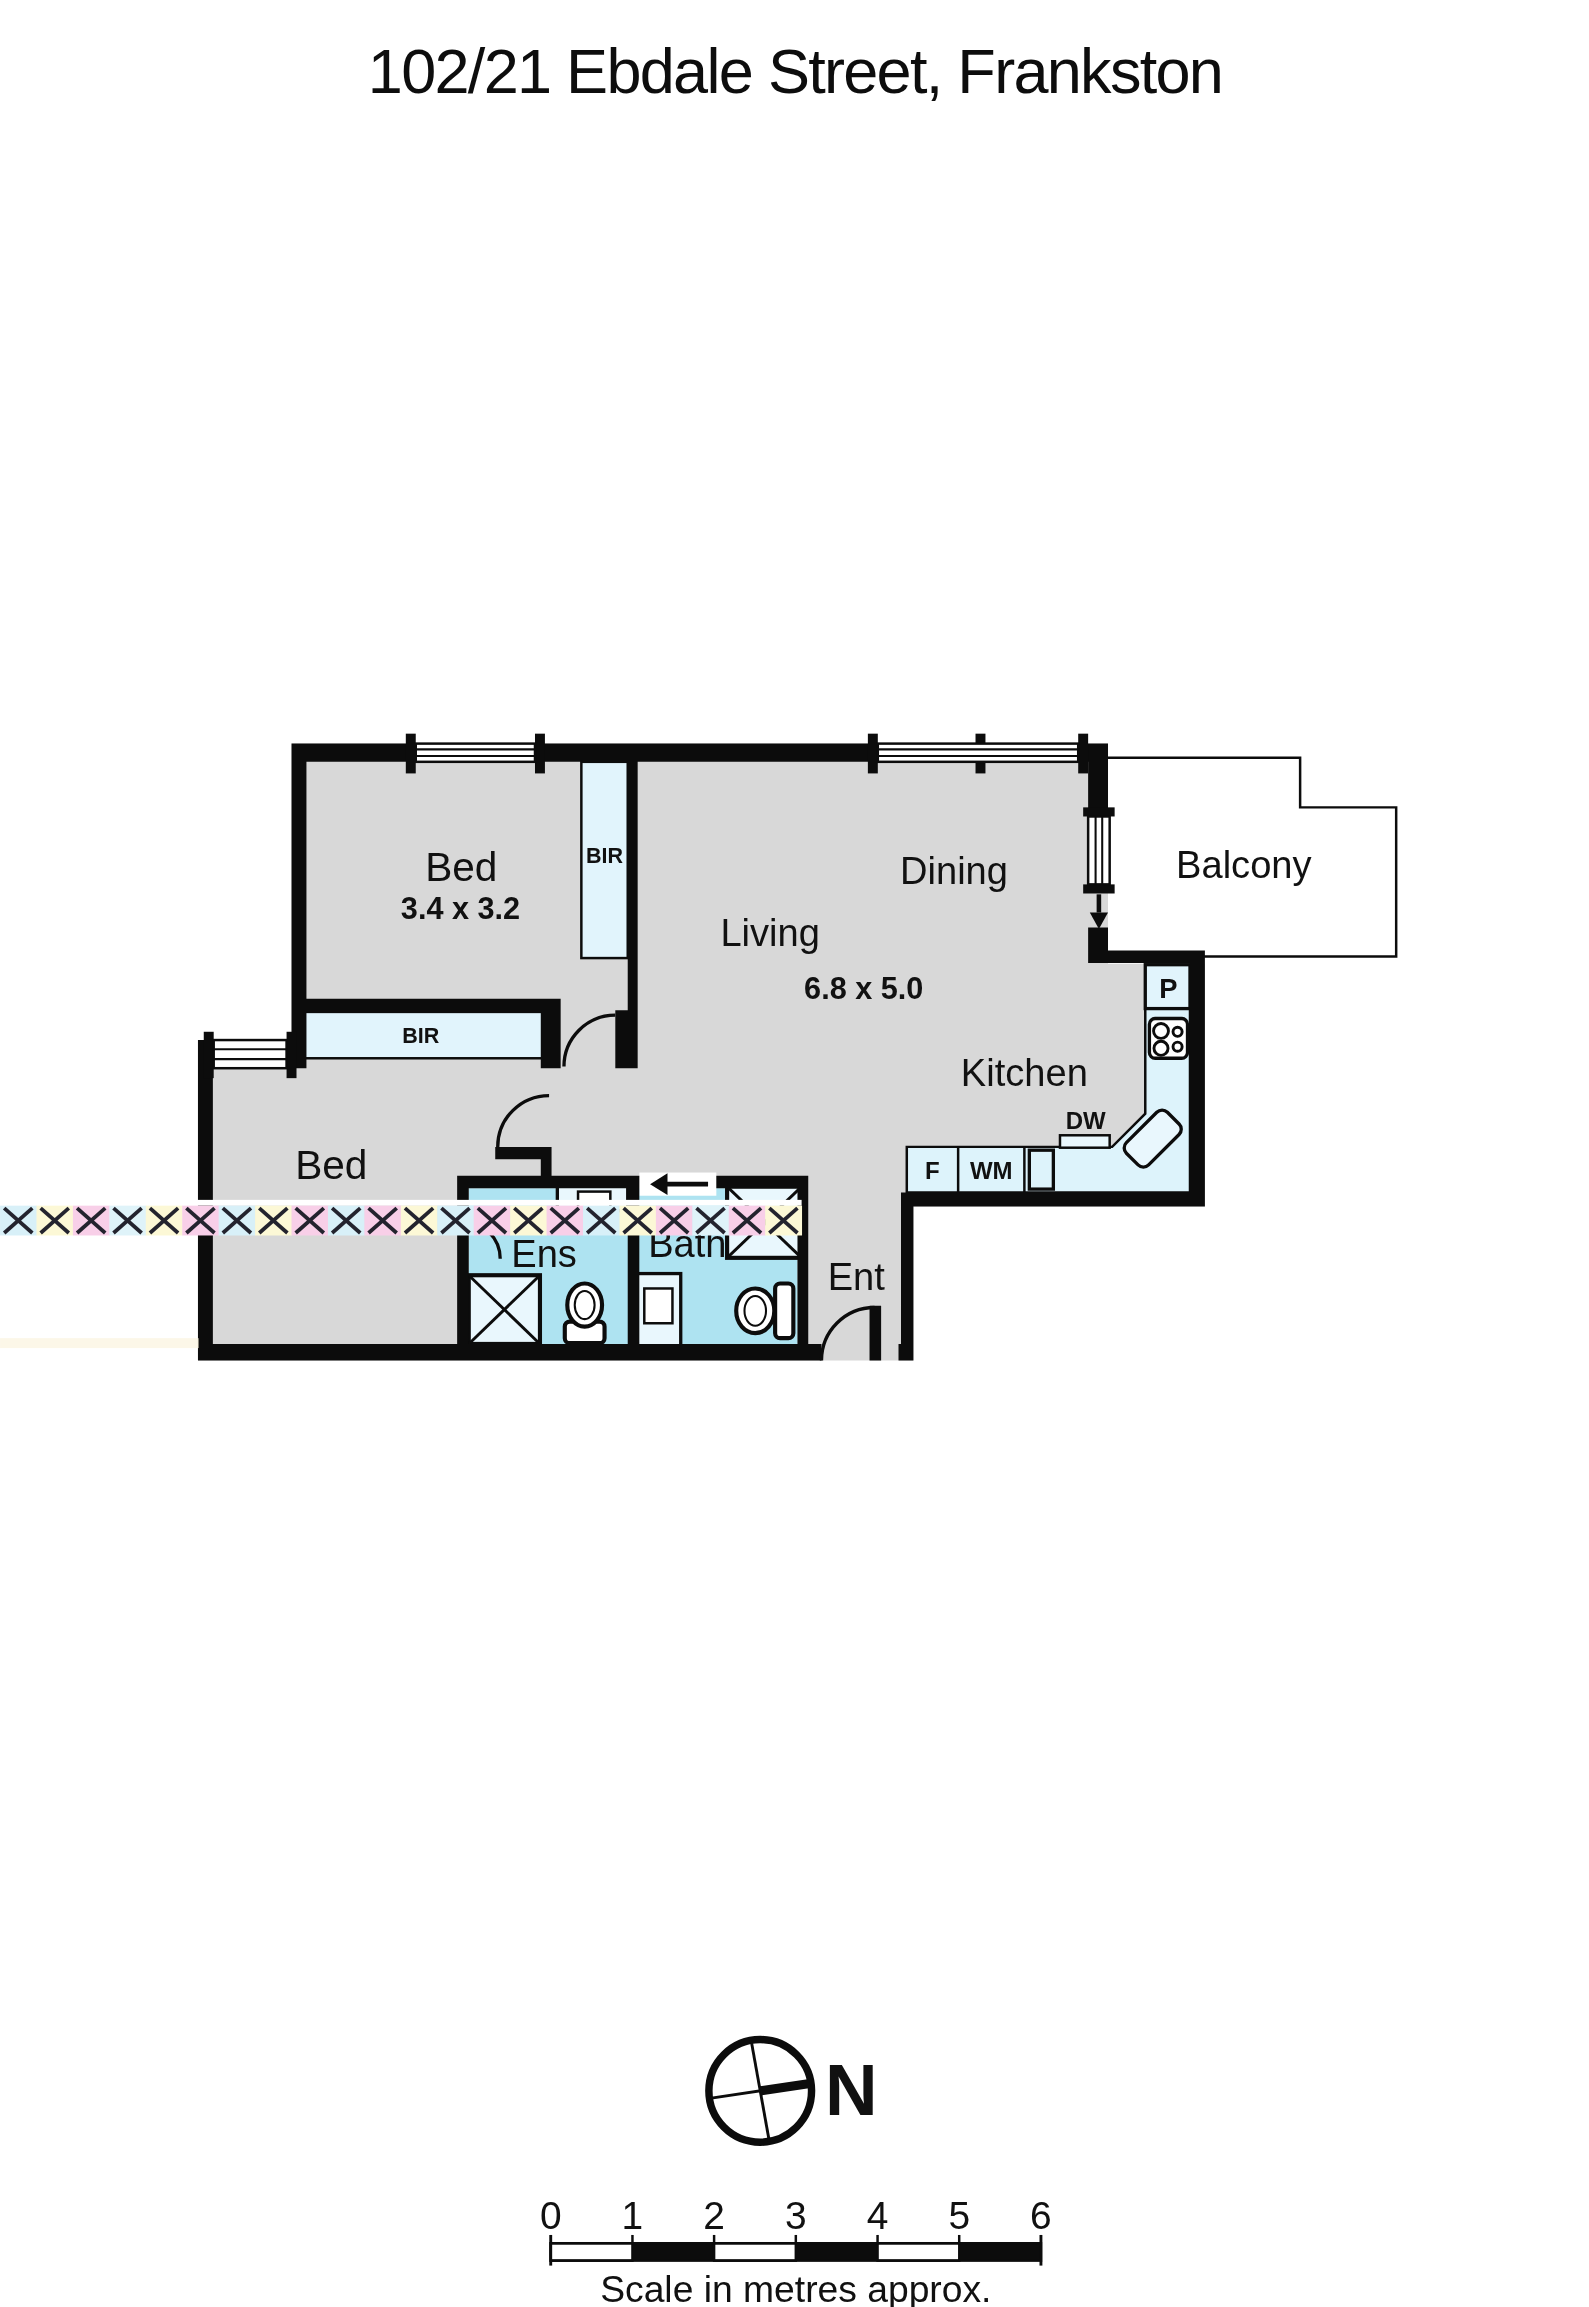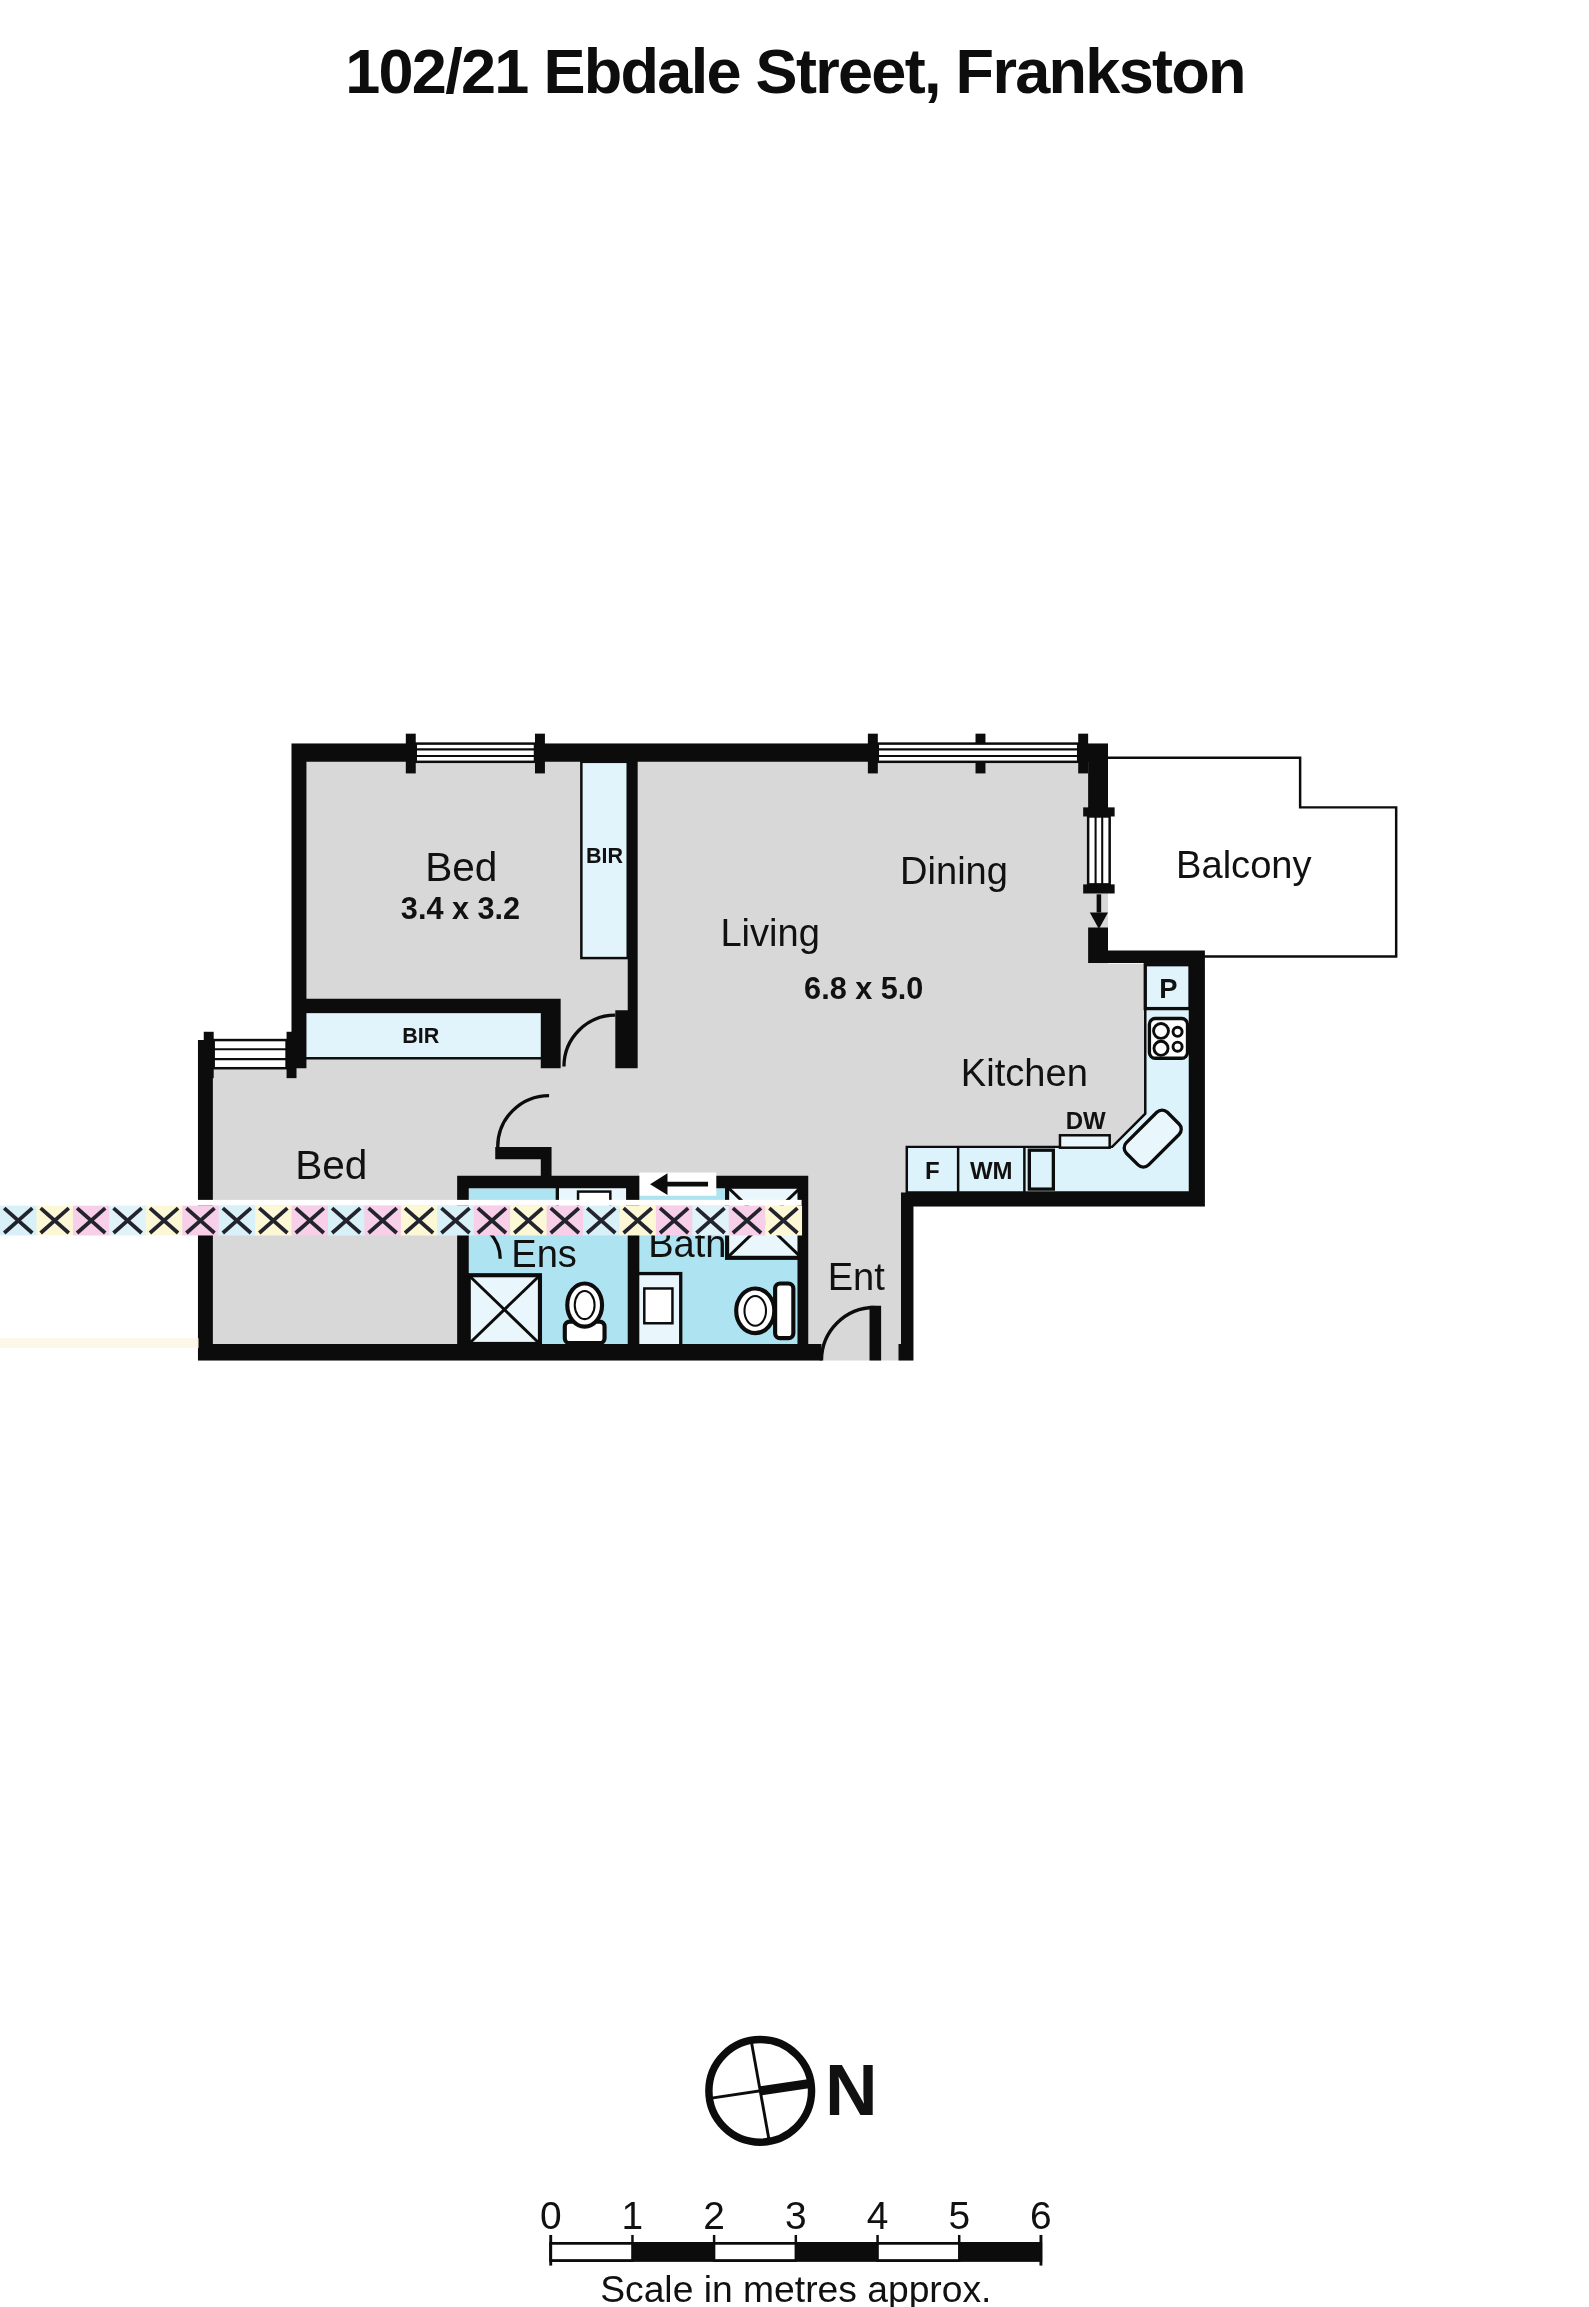--- a/index.html
+++ b/index.html
@@ -1,19 +1,19 @@
 <!DOCTYPE html>
 <html style="font-size:13.2px"><head>
 <meta charset="utf-8">
 <style>
   html,body{margin:0;padding:0;background:#ffffff;}
   .canvas{position:relative;width:1590px;height:2307px;background:#fff;overflow:hidden;
           font-family:"Liberation Sans",sans-serif;}
   .title{position:absolute;top:35px;left:0;width:100%;text-align:center;
-         font-size:63px;font-weight:700;letter-spacing:-1.7px;color:#0d0d0d;}
+         font-size:63px;font-weight:400;letter-spacing:-1.7px;color:#0d0d0d;}
   svg{position:absolute;top:0;left:0;}
   svg text{font-family:"Liberation Sans",sans-serif;fill:#111111;}
   .room-lbl{font-size:46px;}
   .room-lbl-lg{font-size:49px;}
   .dim-lbl{font-size:37px;font-weight:700;}
   .bir-lbl{font-size:26px;font-weight:700;}
   .appl-lbl{font-size:29px;font-weight:700;}
   .p-lbl{font-size:33px;font-weight:700;}
   .num-lbl{font-size:47px;}
   .caption-lbl{font-size:45px;}

